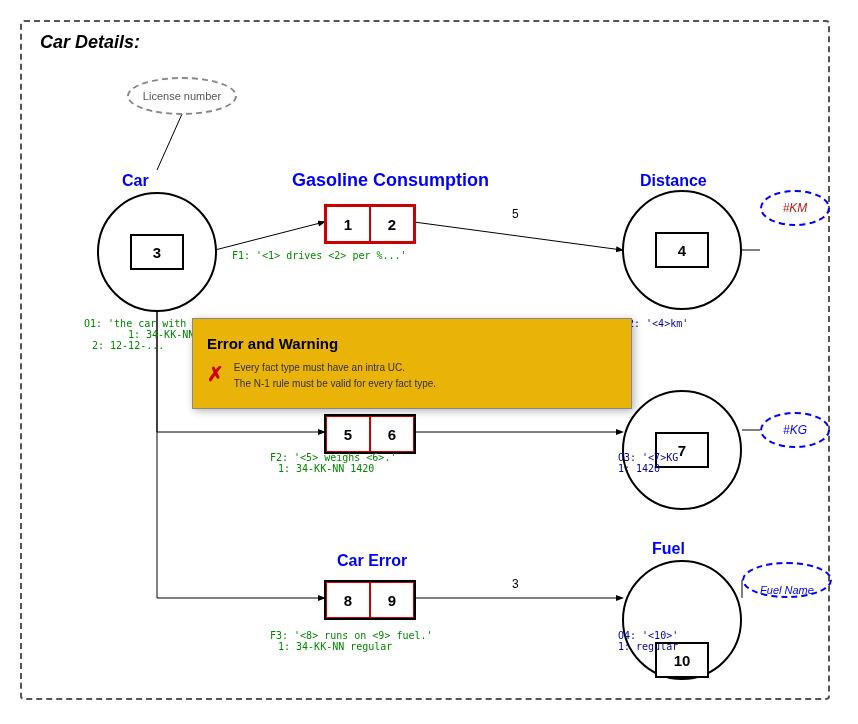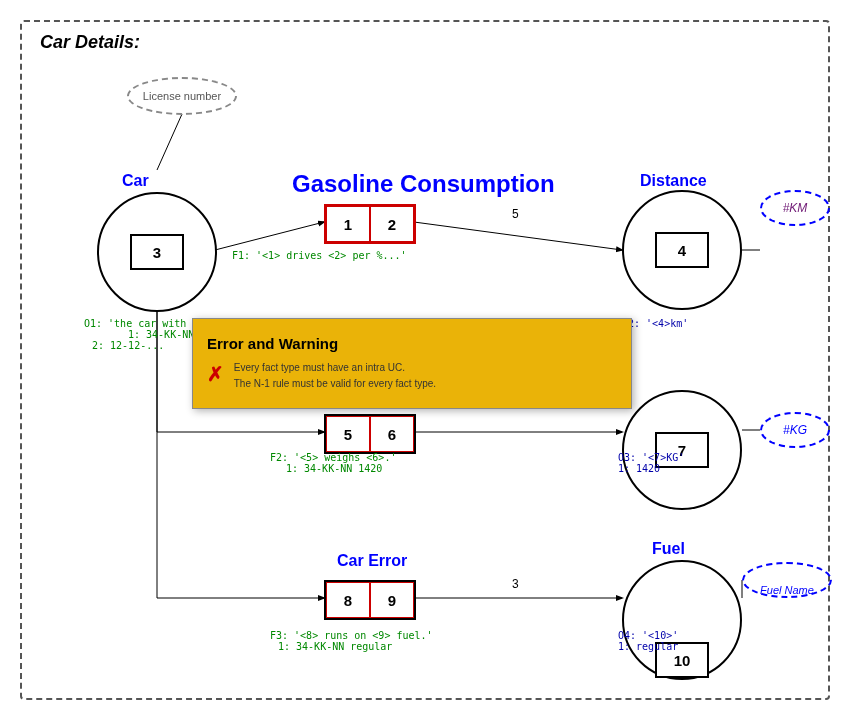--- a/index.html
+++ b/index.html
@@ -135,21 +135,21 @@
       width: 70px;
       height: 36px;
       border: 2px dashed #00f;
       border-radius: 50%;
       display: flex;
       align-items: center;
       justify-content: center;
     }
     .km-oval span {
       font-size: 12px;
-      color: #701a75;
+      color: #b91c1c;
       font-style: italic;
     }
 
     
     .kg-oval {
       position: absolute;
       top: 390px;
       left: 738px;
       width: 70px;
       height: 36px;
@@ -183,21 +183,21 @@
       color: #00f;
       font-style: italic;
       margin-top: 20px;
     }
 
     
     .gc-label {
       position: absolute;
       top: 148px;
       left: 270px;
-      font-size: 24px;
+      font-size: 18px;
       font-weight: bold;
       color: #00f;
     }
 
     
     .gc-fact {
       position: absolute;
       top: 182px;
       left: 302px;
       display: flex;
@@ -432,21 +432,21 @@
       <span>7</span>
     </div>
   </div>
 
   <div class="kg-oval">
     <span>#KG</span>
   </div>
 
   <div style="position:absolute; top:430px; left:248px;">
     <div class="annotation">F2: '&lt;5&gt; weighs &lt;6&gt;.'</div>
-    <div class="annotation" style="padding-left:8px;margin-left:8px;">1:  34-KK-NN    1420</div>
+    <div class="annotation" style="padding-left:8px;">1:  34-KK-NN    1420</div>
   </div>
 
   <div style="position:absolute; top:430px; left:596px;">
     <div class="annotation-blue">O3: '&lt;7&gt;KG'</div>
     <div class="annotation-blue">1:      1420</div>
   </div>
 
   <div class="cf-label">Car Error</div>
 
   <div class="cf-fact">

